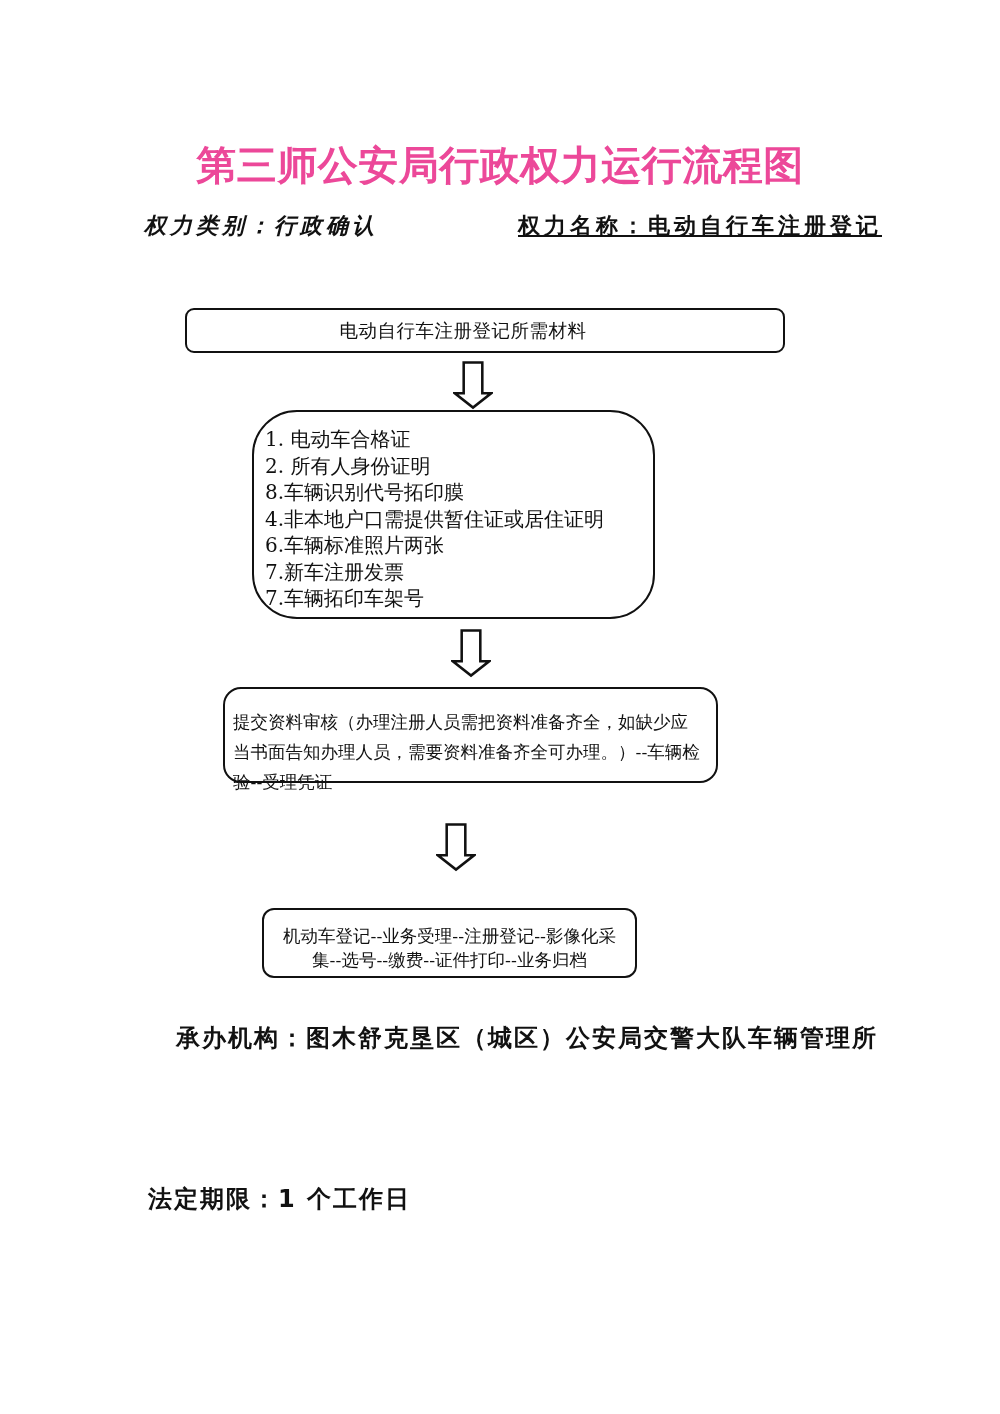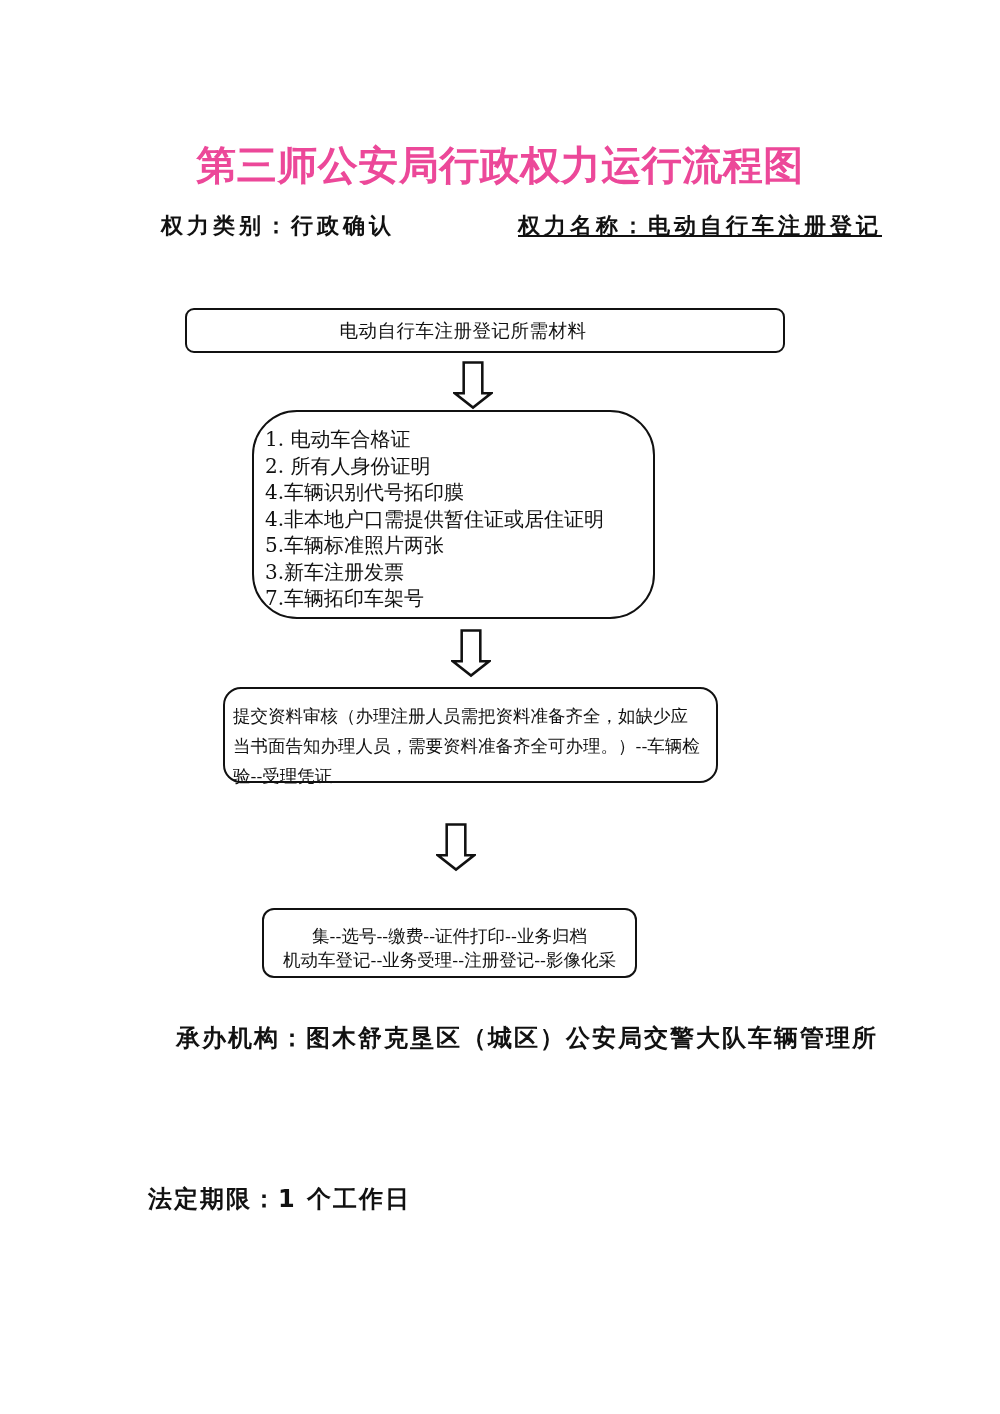--- a/index.html
+++ b/index.html
@@ -29,21 +29,21 @@
 
   .meta {
     position: absolute;
     top: 211px;
     font-family: "DejaVu Sans", sans-serif;
     font-weight: bold;
     font-size: 22px;
     letter-spacing: 4px;
     white-space: nowrap;
   }
-  #meta-category { left: 161px; }
+  #meta-category { left: 144px; font-style: italic; }
   #meta-name { left: 518px; text-decoration: underline; }
 
   .box {
     position: absolute;
     box-sizing: border-box;
     border: 2.5px solid #111111;
     border-radius: 9px;
     background: #ffffff;
     font-family: "DejaVu Serif", serif;
     color: #111111;
@@ -62,21 +62,21 @@
     left: 252px; top: 410px; width: 403px; height: 209px;
     border-radius: 45px;
     padding: 14px 16px 0 11px;
     font-size: 20px;
     line-height: 26.5px;
   }
 
   #box-review {
     left: 223px; top: 687px; width: 495px; height: 96px;
     border-radius: 18px;
-    padding: 12px 4px 0 8px;
+    padding: 18px 4px 0 8px;
     font-size: 17.5px;
     line-height: 30px;
   }
 
   #box-process {
     left: 262px; top: 908px; width: 375px; height: 70px;
     border-radius: 12px;
     padding-top: 15px;
     font-size: 17.5px;
     line-height: 23.5px;
@@ -118,44 +118,44 @@
     <span>电动自行车注册登记所需材料</span>
   </div>
 
   <svg class="arrow" id="arrow-1" width="40" height="49" viewBox="0 0 40 50">
     <polygon points="10.5,1.5 29.5,1.5 29.5,33 38.5,33 20,47.5 1.5,33 10.5,33" fill="#ffffff" stroke="#111111" stroke-width="2.6" stroke-linejoin="miter"></polygon>
   </svg>
 
   <div class="box" id="box-checklist">
     <span class="flow-line">1. 电动车合格证</span>
     <span class="flow-line">2. 所有人身份证明</span>
-    <span class="flow-line">4.车辆识别代号拓印膜</span>
+    <span class="flow-line">8.车辆识别代号拓印膜</span>
     <span class="flow-line">4.非本地户口需提供暂住证或居住证明</span>
-    <span class="flow-line">5.车辆标准照片两张</span>
-    <span class="flow-line">3.新车注册发票</span>
+    <span class="flow-line">6.车辆标准照片两张</span>
+    <span class="flow-line">7.新车注册发票</span>
     <span class="flow-line">7.车辆拓印车架号</span>
   </div>
 
   <svg class="arrow" id="arrow-2" width="40" height="49" viewBox="0 0 40 50">
     <polygon points="10.5,1.5 29.5,1.5 29.5,33 38.5,33 20,47.5 1.5,33 10.5,33" fill="#ffffff" stroke="#111111" stroke-width="2.6" stroke-linejoin="miter"></polygon>
   </svg>
 
   <div class="box" id="box-review">
     <span class="flow-line">提交资料审核（办理注册人员需把资料准备齐全，如缺少应</span>
     <span class="flow-line">当书面告知办理人员，需要资料准备齐全可办理。）--车辆检</span>
     <span class="flow-line">验--受理凭证</span>
   </div>
 
   <svg class="arrow" id="arrow-3" width="40" height="49" viewBox="0 0 40 50">
     <polygon points="10.5,1.5 29.5,1.5 29.5,33 38.5,33 20,47.5 1.5,33 10.5,33" fill="#ffffff" stroke="#111111" stroke-width="2.6" stroke-linejoin="miter"></polygon>
   </svg>
 
   <div class="box" id="box-process">
+    <span class="flow-line">机动车登记--业务受理--注册登记--影像化采</span>
     <span class="flow-line">集--选号--缴费--证件打印--业务归档</span>
-    <span class="flow-line">机动车登记--业务受理--注册登记--影像化采</span>
   </div>
 
   <div class="footer-line" id="footer-agency">承办机构：图木舒克垦区（城区）公安局交警大队车辆管理所</div>
 
 
   <div class="footer-line" id="footer-legal">法定期限：1 个工作日</div>
 
 </div>
 
 </body></html>

